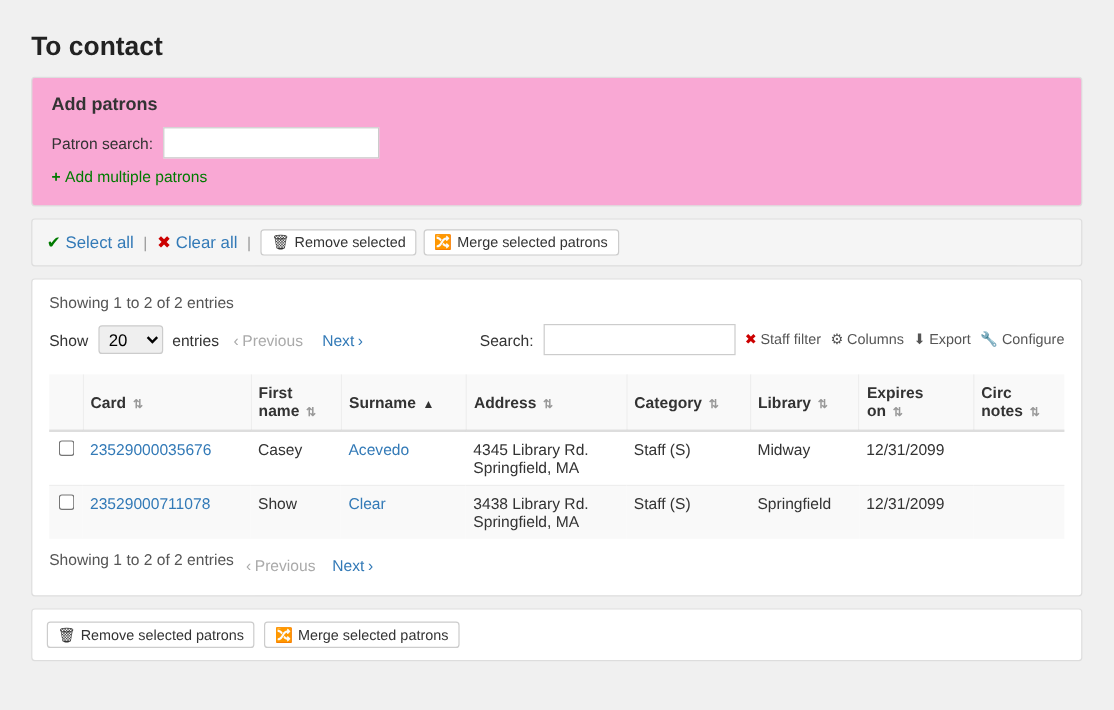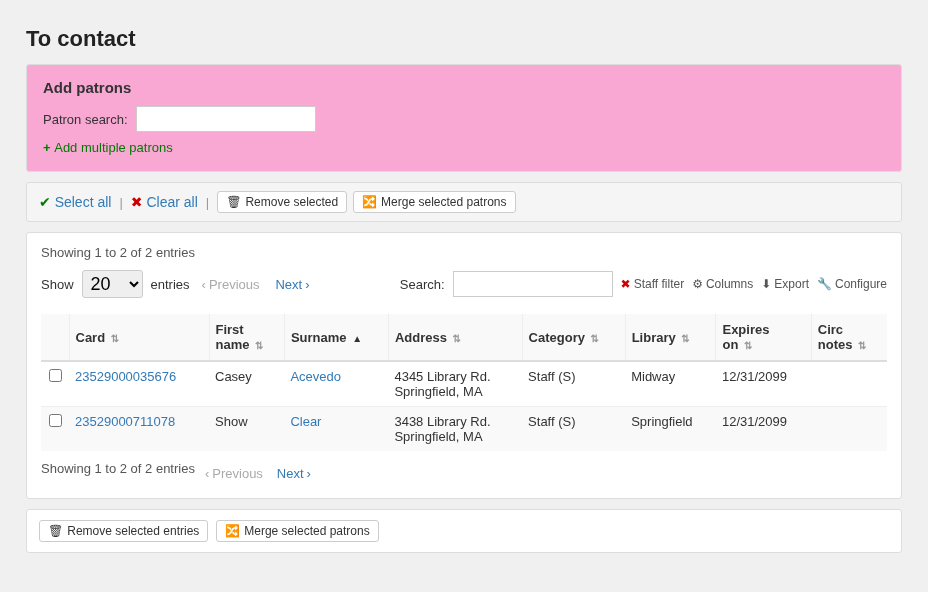--- a/index.html
+++ b/index.html
@@ -109,21 +109,21 @@
     }
     .datatable-controls {
       display: flex;
       align-items: center;
       gap: 8px;
       margin-bottom: 16px;
       flex-wrap: wrap;
     }
     .show-label { font-size: 13px; }
     .show-select {
-      font-size: 18px;
+      font-size: 14px;
       border: 1px solid #ccc;
       padding: 2px 4px;
       border-radius: 3px;
     }
     .entries-label { font-size: 13px; }
     .nav-btn {
       display: inline-flex;
       align-items: center;
       gap: 3px;
       font-size: 13px;
@@ -352,21 +352,21 @@
       <button class="nav-btn">
         <span>Next</span>
         <span>›</span>
       </button>
     </div>
   </div>
 
   <div class="bottom-toolbar">
     <button class="btn">
       <span>🗑</span>
-      <span>Remove selected entries</span>
+      <span>Remove selected patrons</span>
     </button>
     <button class="btn">
       <span>🔀</span>
       <span>Merge selected patrons</span>
     </button>
   </div>
 
 </div>
 
 </body></html>

